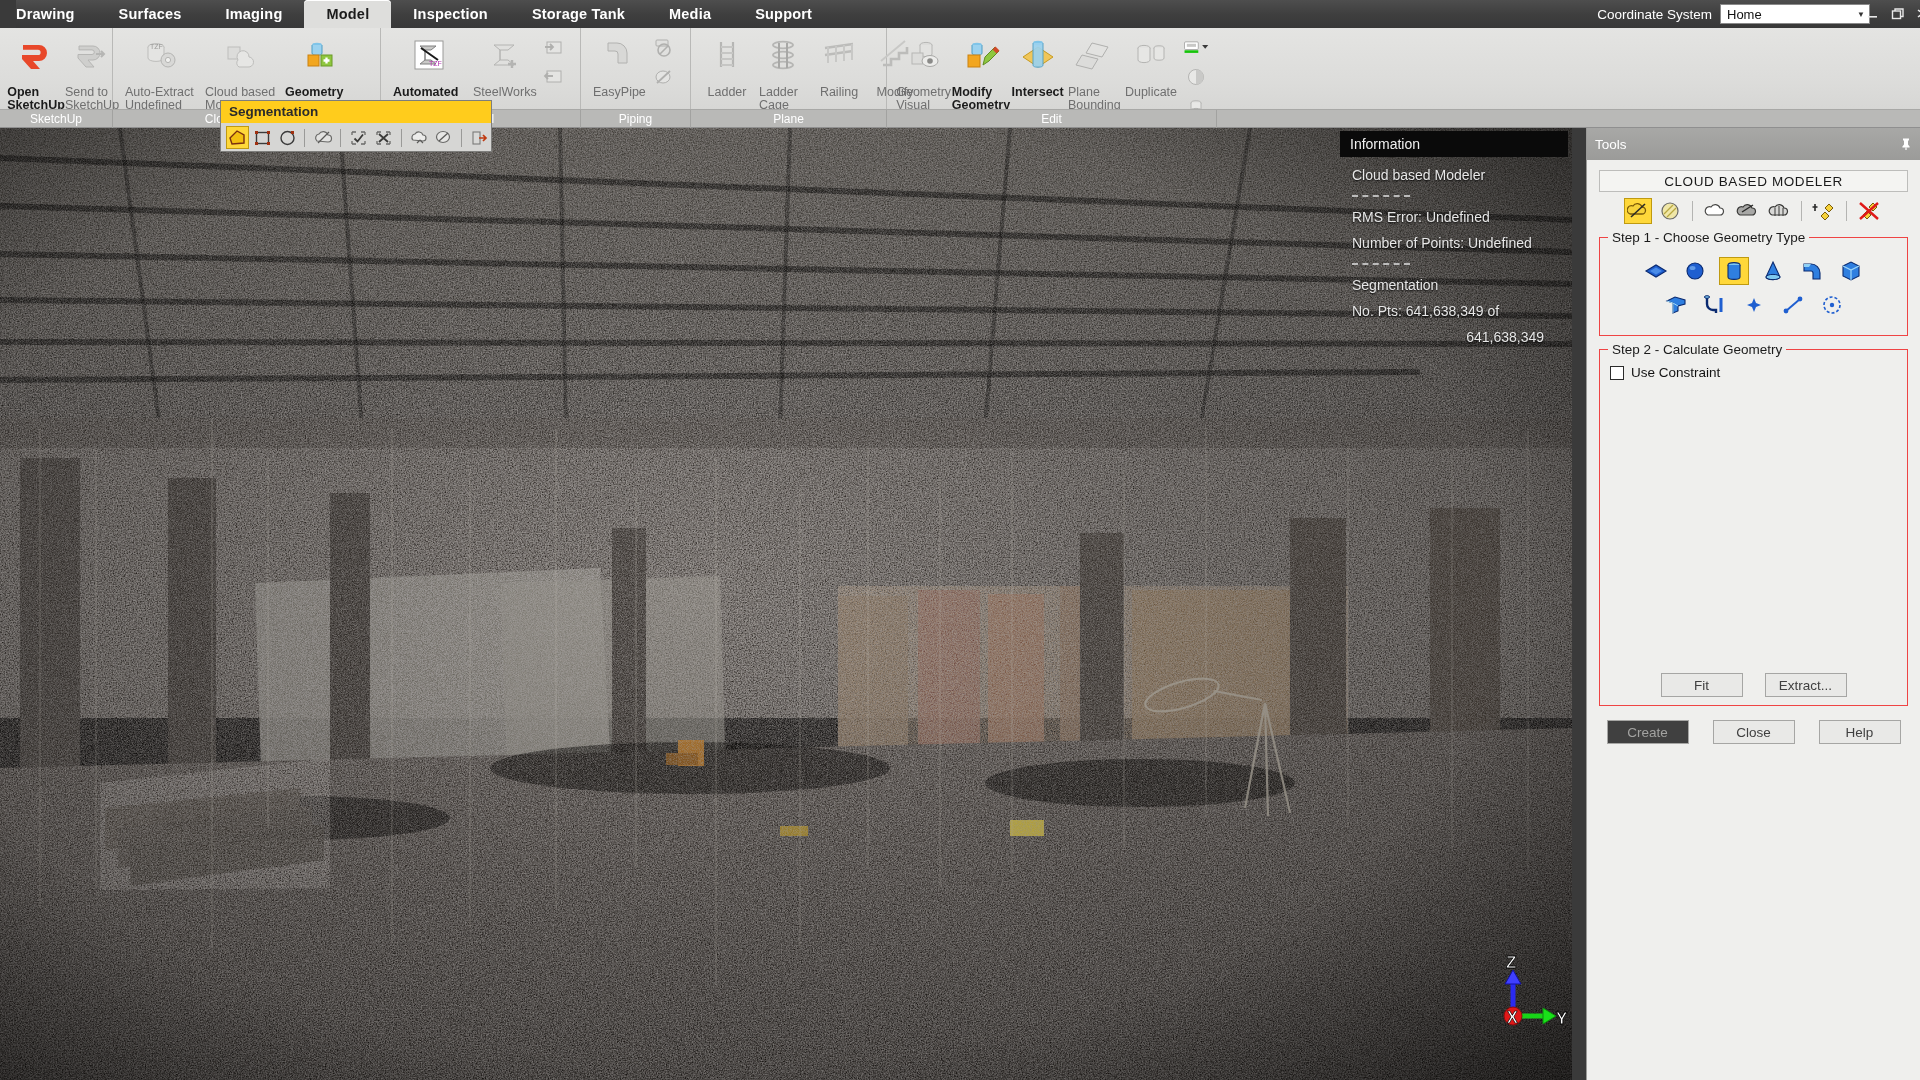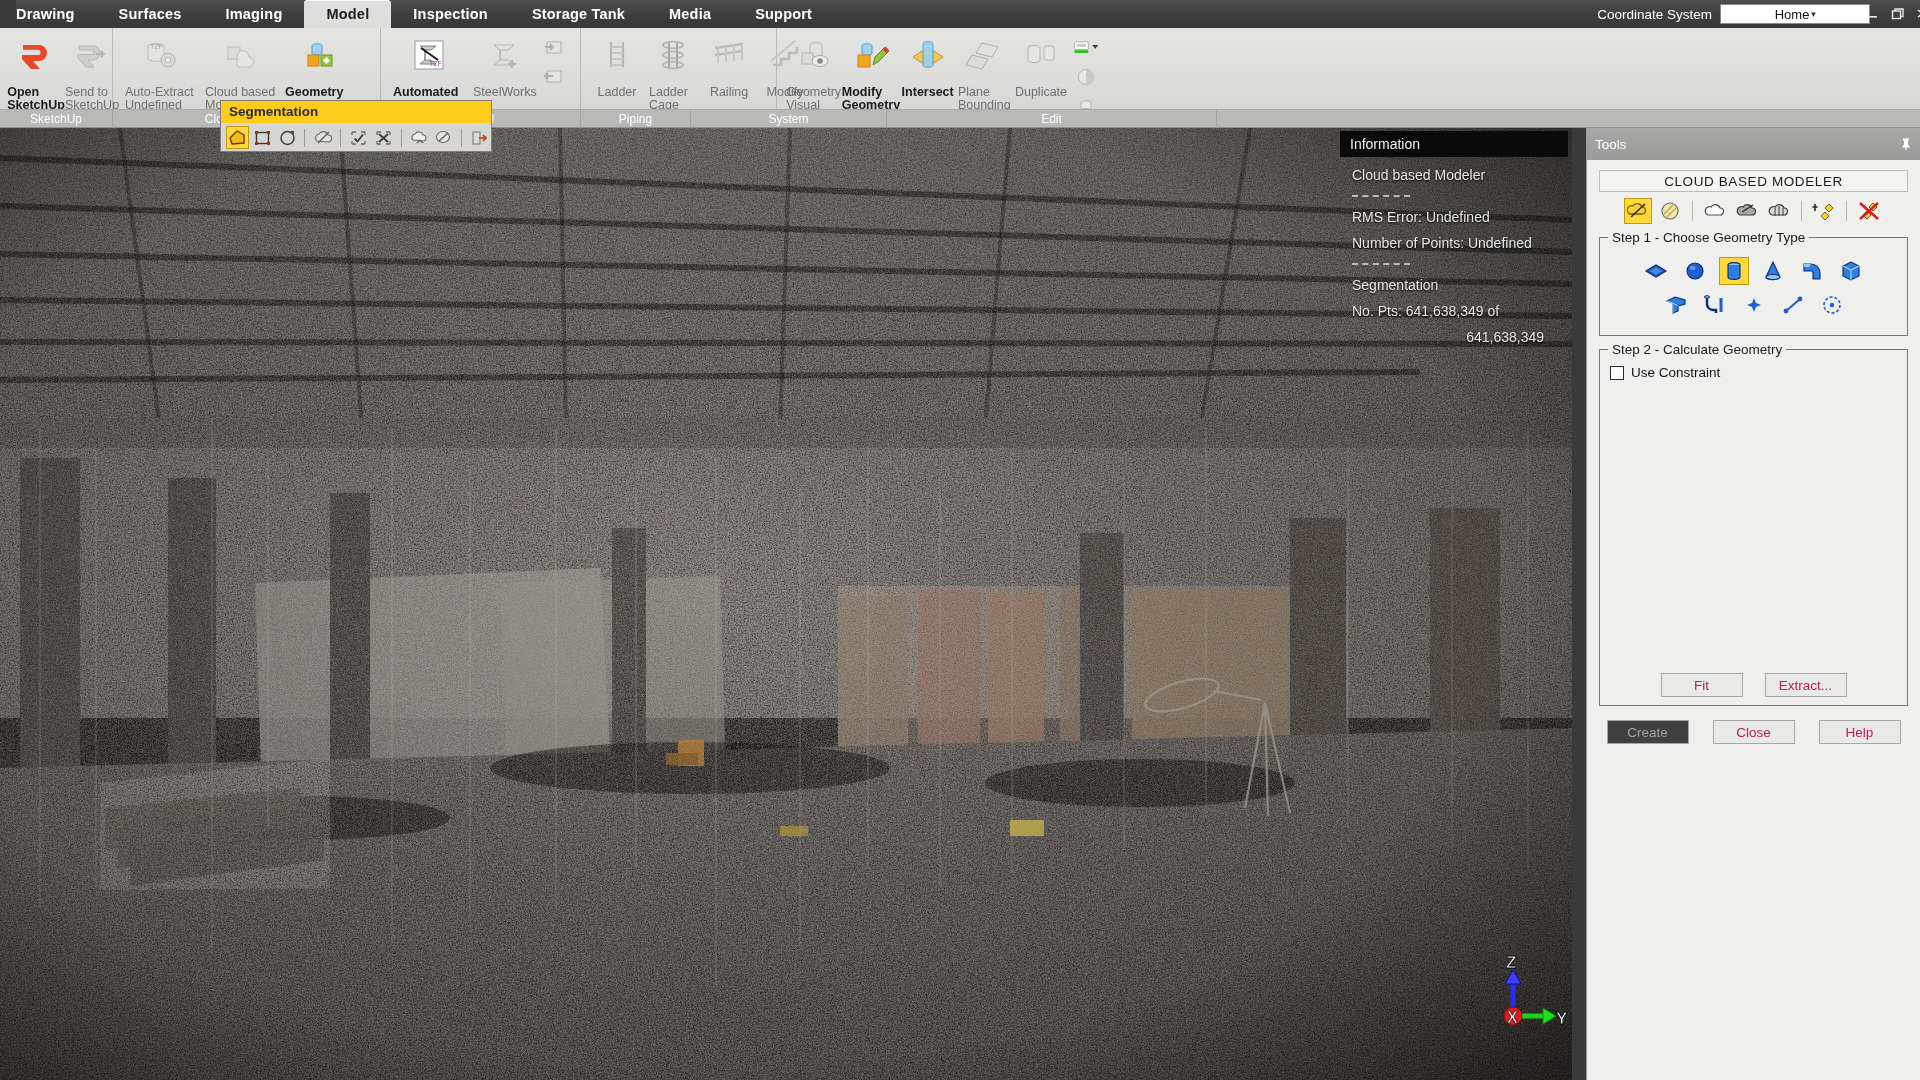--- a/index.html
+++ b/index.html
@@ -29,21 +29,21 @@
     border-radius:4px 4px 0 0;
     box-shadow: inset 0 1px 0 #ffffff;
   }
   .cs-area {
     position:absolute; right:66px; top:0; height:28px;
     display:flex; align-items:center; gap:8px;
   }
   .cs-label { color:#ffffff; font-size:13.5px; white-space:nowrap; }
   .cs-combo {
     width:150px; height:20px; background:#ffffff; border:1px solid #8a8a8a;
-    display:flex; align-items:center; justify-content:center;
+    display:flex; align-items:center; justify-content:space-between;
     padding:0 4px 0 6px; font-size:13px; color:#111;
   }
   .cs-combo .arrow { font-size:8px; color:#333; }
   .winbtns {
     position:absolute; right:6px; top:0; height:28px;
     display:flex; align-items:center; gap:11px; color:#e9e9e9; font-size:13px;
   }
   .winbtn { width:14px; height:14px; position:relative; cursor:default; }
   .winbtn svg { display:block; }
 
@@ -157,21 +157,21 @@
 
   .cbrow { display:flex; align-items:center; gap:7px; margin:2px 0 0 2px; }
   .cbox { width:14px; height:14px; border:1px solid #2b2b2b; background:#ffffff; }
   .cblabel { font-size:13.5px; color:#131313; }
 
   .step2 { height:364px; position:relative; }
   .btnrow-inner { position:absolute; left:0; right:0; bottom:8px; display:flex; justify-content:center; gap:22px; }
   .btn {
     min-width:82px; height:24px; padding:0 12px;
     background:#e9e9e7; border:1px solid #a6a6a4;
-    font-size:13.5px; color:#be185d; display:flex; align-items:center; justify-content:center;
+    font-size:13.5px; color:#404040; display:flex; align-items:center; justify-content:center;
   }
   .btn.disabled { color:#a3a3a1; background:#404040; }
   .btnrow-bottom { display:flex; justify-content:center; gap:24px; margin-top:14px; }
 
   
   .noselect { user-select:none; }
 </style>
 </head>
 <body>
 
@@ -307,20 +307,45 @@
           </span>
           <span class="smicon">
             <svg width="24" height="24" viewBox="0 0 24 24">
               <rect x="5" y="6" width="14" height="11" fill="#e4e4e2" stroke="#b0b0ae"></rect>
               <path d="M11 11 h-8 m3 -3 l-3 3 l3 3" stroke="#b0b0ae" stroke-width="1.8" fill="none"></path>
             </svg>
           </span>
         </div>
       </div>
 
+      <div class="rgroup" style="width:110px">
+        <div class="ritem">
+          <span class="ricon">
+            <svg width="40" height="40" viewBox="0 0 40 40">
+              <path d="M9 8 h9 a10 10 0 0 1 10 10 v10 h-9 V19 a3 3 0 0 0 -3 -3 H9z" fill="#d8d8d6" stroke="#b2b2b0"></path>
+            </svg>
+          </span>
+          <span class="rlabel">EasyPipe</span>
+        </div>
+        <div class="vstack">
+          <span class="smicon">
+            <svg width="24" height="24" viewBox="0 0 24 24">
+              <rect x="5" y="4" width="12" height="6" rx="1" fill="#e0e0de" stroke="#b0b0ae"></rect>
+              <circle cx="13" cy="14" r="6" fill="none" stroke="#b0b0ae" stroke-width="1.6"></circle>
+              <path d="M9 18 L17 10" stroke="#b0b0ae" stroke-width="1.6"></path>
+            </svg>
+          </span>
+          <span class="smicon">
+            <svg width="24" height="24" viewBox="0 0 24 24">
+              <ellipse cx="12" cy="12" rx="7" ry="6" fill="#e4e4e2" stroke="#b0b0ae"></ellipse>
+              <path d="M6 18 L19 6" stroke="#b0b0ae" stroke-width="1.8"></path>
+            </svg>
+          </span>
+        </div>
+      </div>
 
       <div class="rgroup" style="width:196px">
         <div class="ritem">
           <span class="ricon">
             <svg width="40" height="40" viewBox="0 0 40 40">
               <path d="M14 7 v25 M26 7 v25" stroke="#b6b6b4" stroke-width="2.2"></path>
               <path d="M14 12 h12 M14 18 h12 M14 24 h12 M14 30 h12" stroke="#c6c6c4" stroke-width="2"></path>
             </svg>
           </span>
           <span class="rlabel">Ladder</span>
@@ -435,21 +460,21 @@
           </span>
         </div>
       </div>
     </div>
 
     <div class="grouplabels">
       <div class="glabel" style="width:113px">SketchUp</div>
       <div class="glabel" style="width:268px">Cloud Modeling</div>
       <div class="glabel" style="width:200px">Steel</div>
       <div class="glabel" style="width:110px">Piping</div>
-      <div class="glabel" style="width:196px">System</div>
+      <div class="glabel" style="width:196px">Plane</div>
       <div class="glabel" style="width:330px">Edit</div>
       <div class="glabel" style="flex:1;border-right:none"></div>
     </div>
   </div>
 
   <div class="viewport">
     <svg class="vp-canvas" viewBox="0 0 1572 952" preserveAspectRatio="none">
       <defs>
         <filter id="grain" x="0" y="0" width="100%" height="100%">
           <feTurbulence type="fractalNoise" baseFrequency="0.75" numOctaves="4" seed="7" result="n"></feTurbulence>

